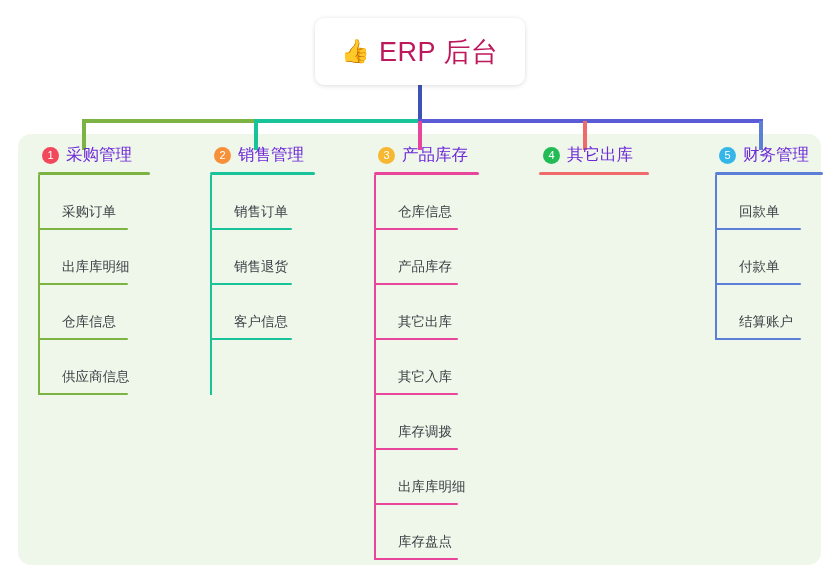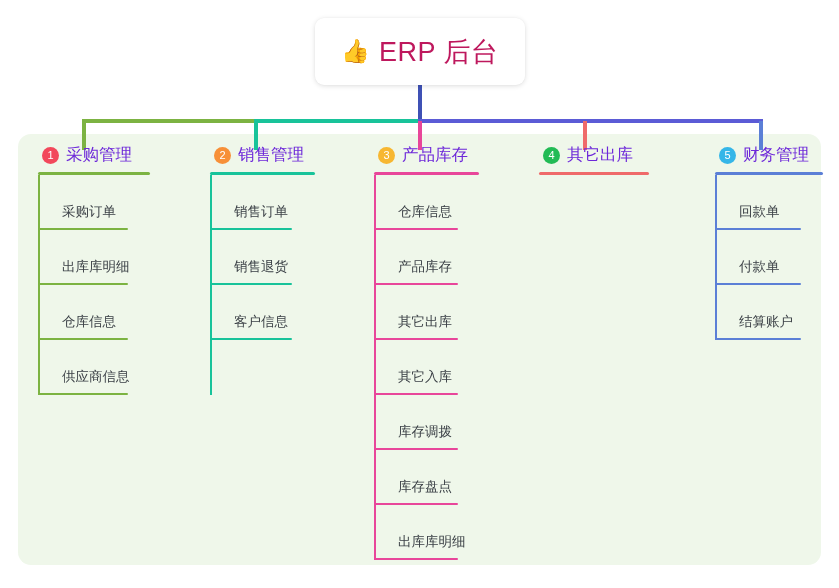--- a/index.html
+++ b/index.html
@@ -158,25 +158,25 @@
           </div>
           <div class="item">
             <span class="item-label">其它入库</span>
             <div class="item-rule" style="background: rgb(232, 70, 154); width: 84px;"></div>
           </div>
           <div class="item">
             <span class="item-label">库存调拨</span>
             <div class="item-rule" style="background: rgb(232, 70, 154); width: 84px;"></div>
           </div>
           <div class="item">
+            <span class="item-label">出库库明细</span>
+            <div class="item-rule" style="background: rgb(232, 70, 154); width: 84px;"></div>
+          </div>
+          <div class="item">
             <span class="item-label">库存盘点</span>
-            <div class="item-rule" style="background: rgb(232, 70, 154); width: 84px;"></div>
-          </div>
-          <div class="item">
-            <span class="item-label">出库库明细</span>
             <div class="item-rule" style="background: rgb(232, 70, 154); width: 84px;"></div>
           </div>
         </div>
       </div>
       <div class="col" style="left: 539px;">
         <div class="col-head">
           <span class="badge" style="background: rgb(34, 187, 85);">4</span>
           <span class="col-title">其它出库</span>
         </div>
         <div class="head-rule" style="background: rgb(239, 106, 106); width: 110px;"></div>

